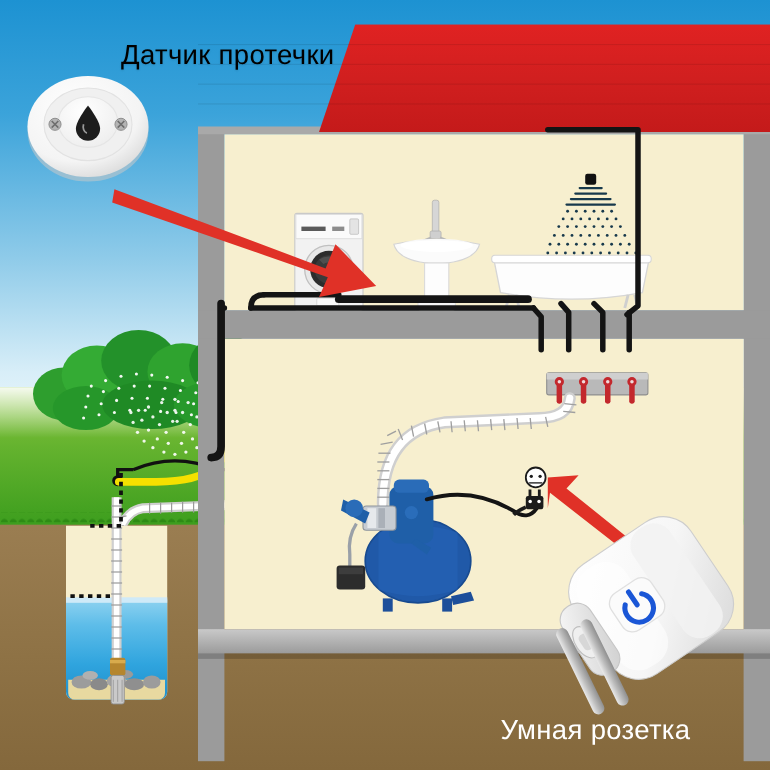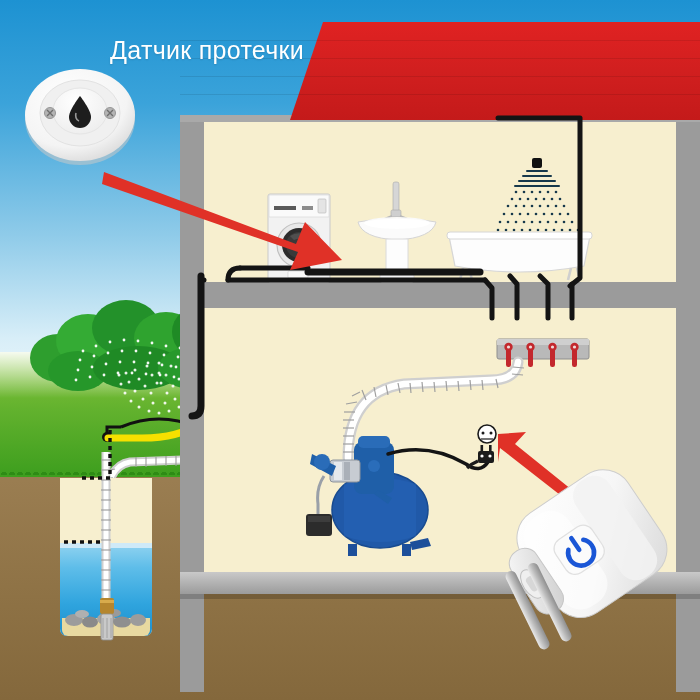--- a/index.html
+++ b/index.html
@@ -42,21 +42,21 @@
 
   
   #well-shaft{left:60px;top:478px;width:92px;height:158px;background:#f7efcf;border-radius:0 0 7px 7px;}
   #well-water{left:60px;top:545px;width:92px;height:91px;
               background:linear-gradient(to bottom,#8ed2f0 0%,#5ebde9 25%,#2fa4de 65%,#1f8fcc 100%);
               border-radius:0 0 7px 7px;}
   #well-water-top{left:60px;top:543px;width:92px;height:5px;background:#cfeaf8;}
   #well-sand{left:62px;top:618px;width:88px;height:18px;background:#e8d9a0;border-radius:0 0 6px 6px;}
 
   
-  #title-leak{left:110px;top:36px;color:#ffffff;font-size:25px;letter-spacing:.3px;
+  #title-leak{left:110px;top:36px;color:#000000;font-size:25px;letter-spacing:.3px;
               text-shadow:0 1px 2px rgba(0,0,0,.12);white-space:nowrap;}
   #title-socket{left:455px;top:650px;color:#ffffff;font-size:25px;letter-spacing:.3px;white-space:nowrap;}
 
   
   #sensor{left:23px;top:63px;width:115px;height:105px;}
 
   
   #socket{left:500px;top:455px;width:190px;height:205px;}
 
   
@@ -658,14 +658,15 @@
       </g>
 
       <g>
         <rect x="22" y="112" width="11" height="86" rx="5.5" fill="url(#pinGrad)" transform="rotate(-26 28 155)"></rect>
         <rect x="44" y="104" width="11" height="86" rx="5.5" fill="url(#pinGrad)" transform="rotate(-26 50 147)"></rect>
       </g>
     </svg>
   </div>
 
   <div class="abs" id="title-leak">Датчик протечки</div>
+  <div class="abs" id="title-socket">Умная розетка</div>
 
 </div>
 
 </body></html>

